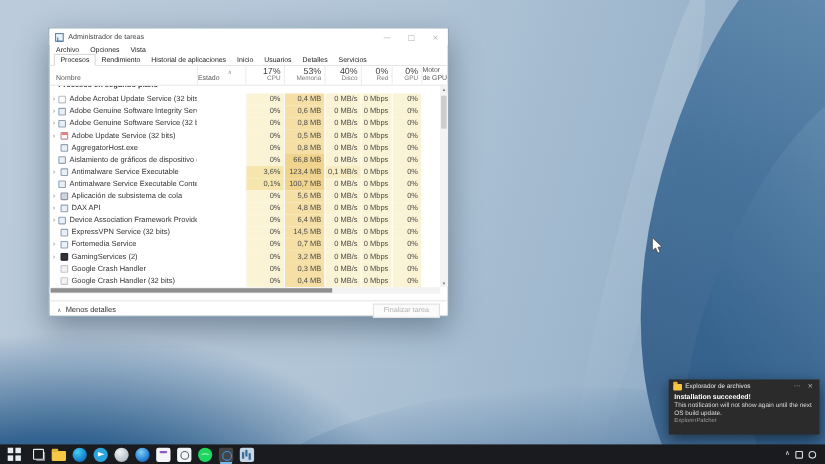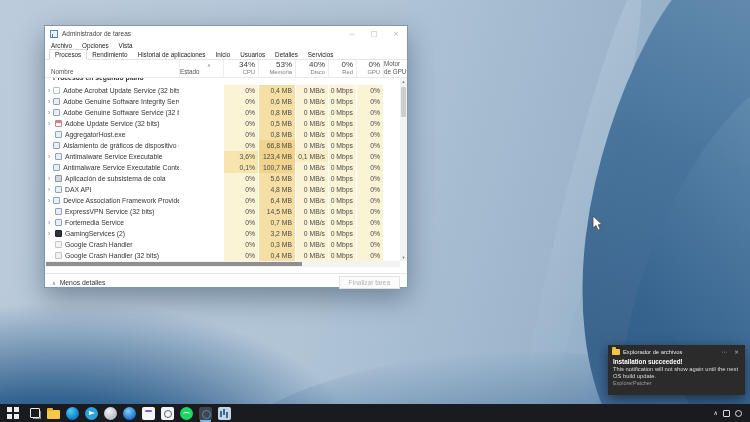--- a/index.html
+++ b/index.html
@@ -189,21 +189,21 @@
       </div>
 
     <div class="tm-cols">
       <div class="col">
           <span class="lbl-left">Nombre</span>
         </div>
       <div class="col">
           <span class="lbl-left">Estado</span>
         </div>
       <div class="col">
-          <span class="pct">34%</span>
+          <span class="pct">17%</span>
           <span class="lbl">CPU</span>
         </div>
       <div class="col">
           <span class="pct">53%</span>
           <span class="lbl">Memoria</span>
         </div>
       <div class="col">
           <span class="pct">40%</span>
           <span class="lbl">Disco</span>
         </div>

